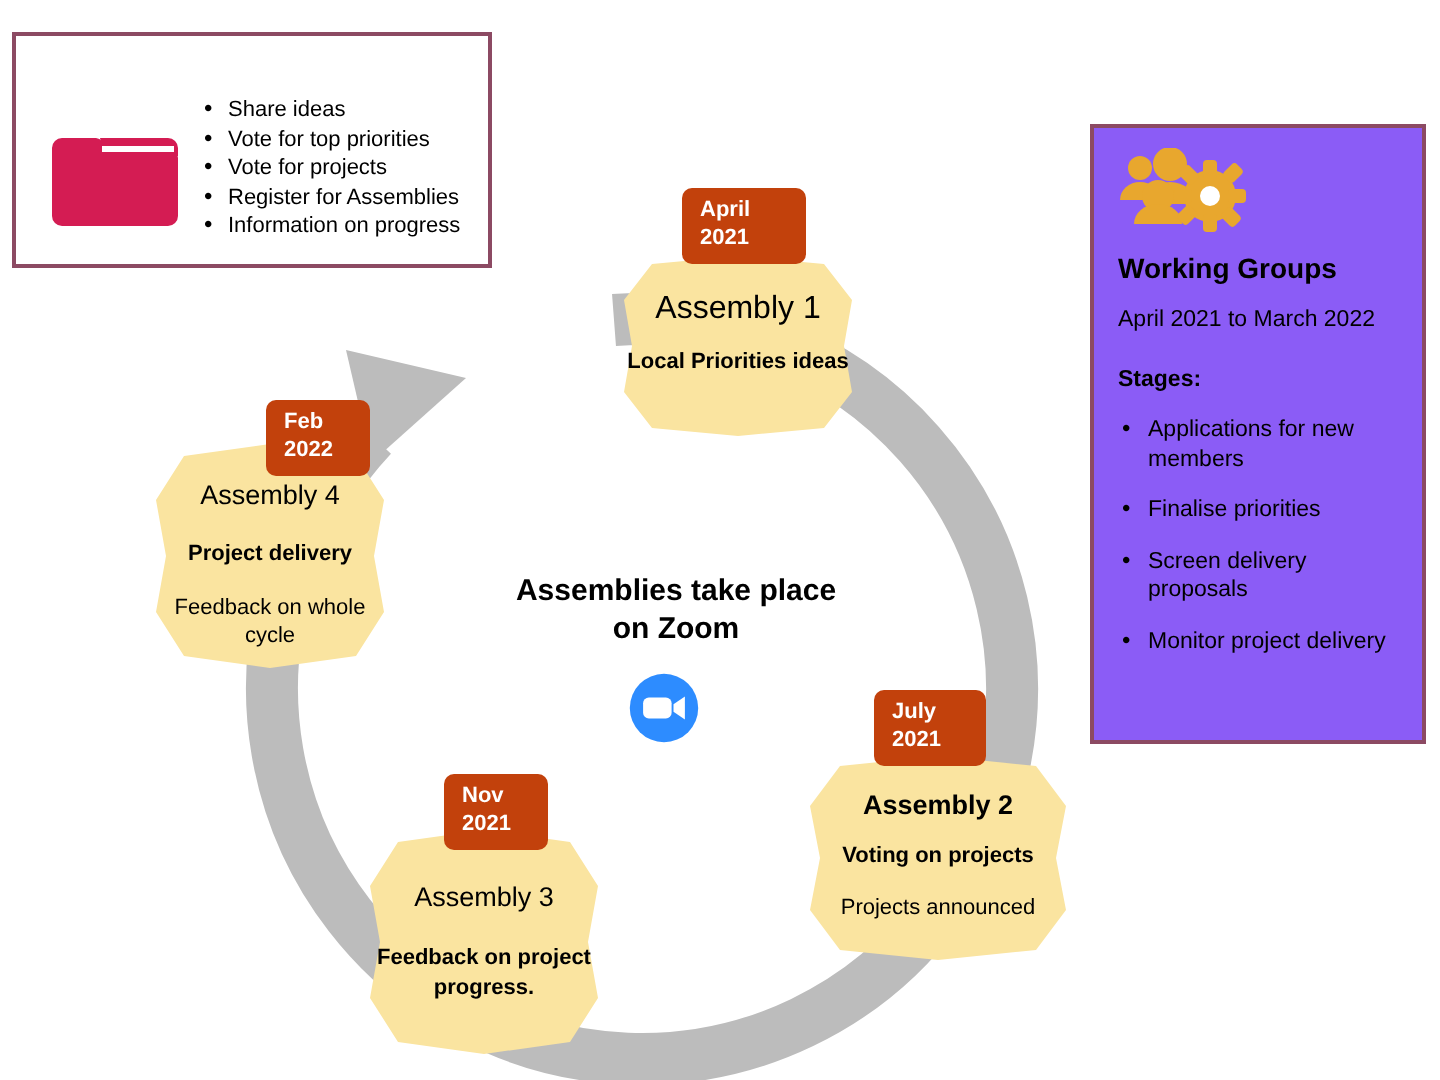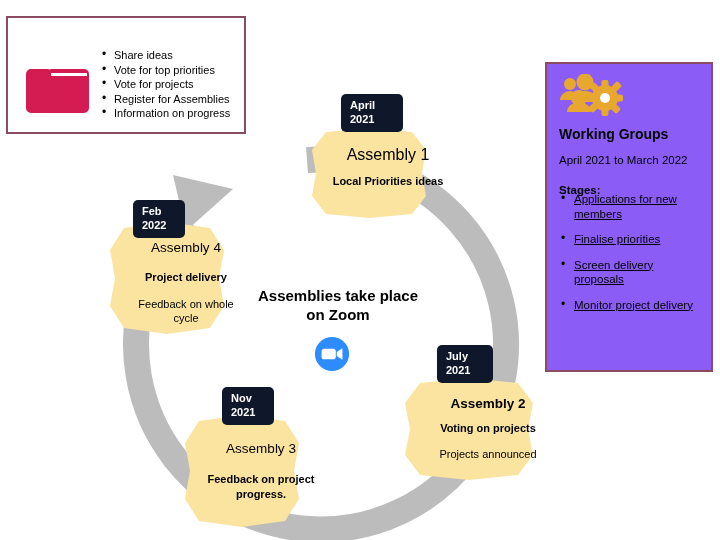--- a/index.html
+++ b/index.html
@@ -37,48 +37,48 @@
 
   
   .wg-box{
     position:absolute;left:545px;top:62px;width:168px;height:310px;
     border:2px solid #8c4a63;background:#8b5cf6;box-sizing:border-box;
   }
   .wg-icon{position:absolute;left:10px;top:10px;width:66px;height:42px;}
   .wg-title{position:absolute;left:12px;top:62px;font-size:14px;font-weight:bold;}
   .wg-dates{position:absolute;left:12px;top:90px;font-size:11.5px;}
   .wg-stages{position:absolute;left:12px;top:120px;font-size:11.5px;font-weight:bold;}
-  .wg-list{position:absolute;left:12px;top:128px;width:146px;margin:0;padding:0;list-style:none;text-decoration:underline;}
+  .wg-list{position:absolute;left:12px;top:144px;width:146px;margin:0;padding:0;list-style:none;}
   .wg-list li{
     font-size:11.5px;line-height:14.5px;position:relative;padding-left:15px;
     margin-bottom:11px;
   }
   .wg-list li:before{content:"\2022";position:absolute;left:2px;top:-1px;font-size:12px;}
 
   
   .centre-text{
     position:absolute;left:248px;top:286px;width:180px;text-align:center;
     font-size:15px;font-weight:bold;line-height:19px;
   }
   .zoom-icon{position:absolute;left:313px;top:335px;width:38px;height:38px;}
 
   
   .node{position:absolute;}
   .node .poly{position:absolute;left:0;top:0;}
-  .node .ntext{position:absolute;left:0;top:0;width:100%;text-align:center;padding-left:19px;}
+  .node .ntext{position:absolute;left:0;top:0;width:100%;text-align:center;}
   .n-title{font-size:13.5px;font-weight:normal;}
   .n-bold{font-size:11px;font-weight:bold;}
   .n-plain{font-size:11px;font-weight:normal;}
 
   .chip{
     position:absolute;background:#cc1martin;
   }
   .chip{
     position:absolute;
-    background:#0f172a;
+    background:#c2410c;
     color:#ffffff;
     border-radius:5px;
     font-size:11px;font-weight:bold;line-height:13.5px;
     padding:5px 9px 6px 9px;
     box-sizing:border-box;
     white-space:pre-line;
     text-align:left;
   }
 </style>
 </head>
@@ -116,21 +116,21 @@
   <div class="node" style="left:180px;top:415px;width:124px;height:112px;">
     <svg class="poly" width="124" height="112" viewBox="0 0 124 112">
       <polygon points="19,6 62,0 105,6 119,28 114,56 119,84 105,106 62,112 19,106 5,84 10,56 5,28" fill="#fae4a0"></polygon>
     </svg>
     <div class="ntext n-title" style="top:26px;">Assembly 3</div>
     <div class="ntext n-bold" style="top:57px;line-height:15px;text-align:center;">Feedback on project progress.</div>
   </div>
   <div class="chip" style="left:222px;top:387px;width:52px;">Nov
 2021</div>
 
-  <div class="node" style="left:105px;top:222px;width:124px;height:112px;">
+  <div class="node" style="left:73px;top:222px;width:124px;height:112px;">
     <svg class="poly" width="124" height="112" viewBox="0 0 124 112">
       <polygon points="19,6 62,0 105,6 119,28 114,56 119,84 105,106 62,112 19,106 5,84 10,56 5,28" fill="#fae4a0"></polygon>
     </svg>
     <div class="ntext n-title" style="top:18px;">Assembly 4</div>
     <div class="ntext n-bold" style="top:49px;">Project delivery</div>
     <div class="ntext n-plain" style="top:75px;line-height:14px;width:100px;left:12px;">Feedback on whole cycle</div>
   </div>
   <div class="chip" style="left:133px;top:200px;width:52px;">Feb
 2022</div>
 

